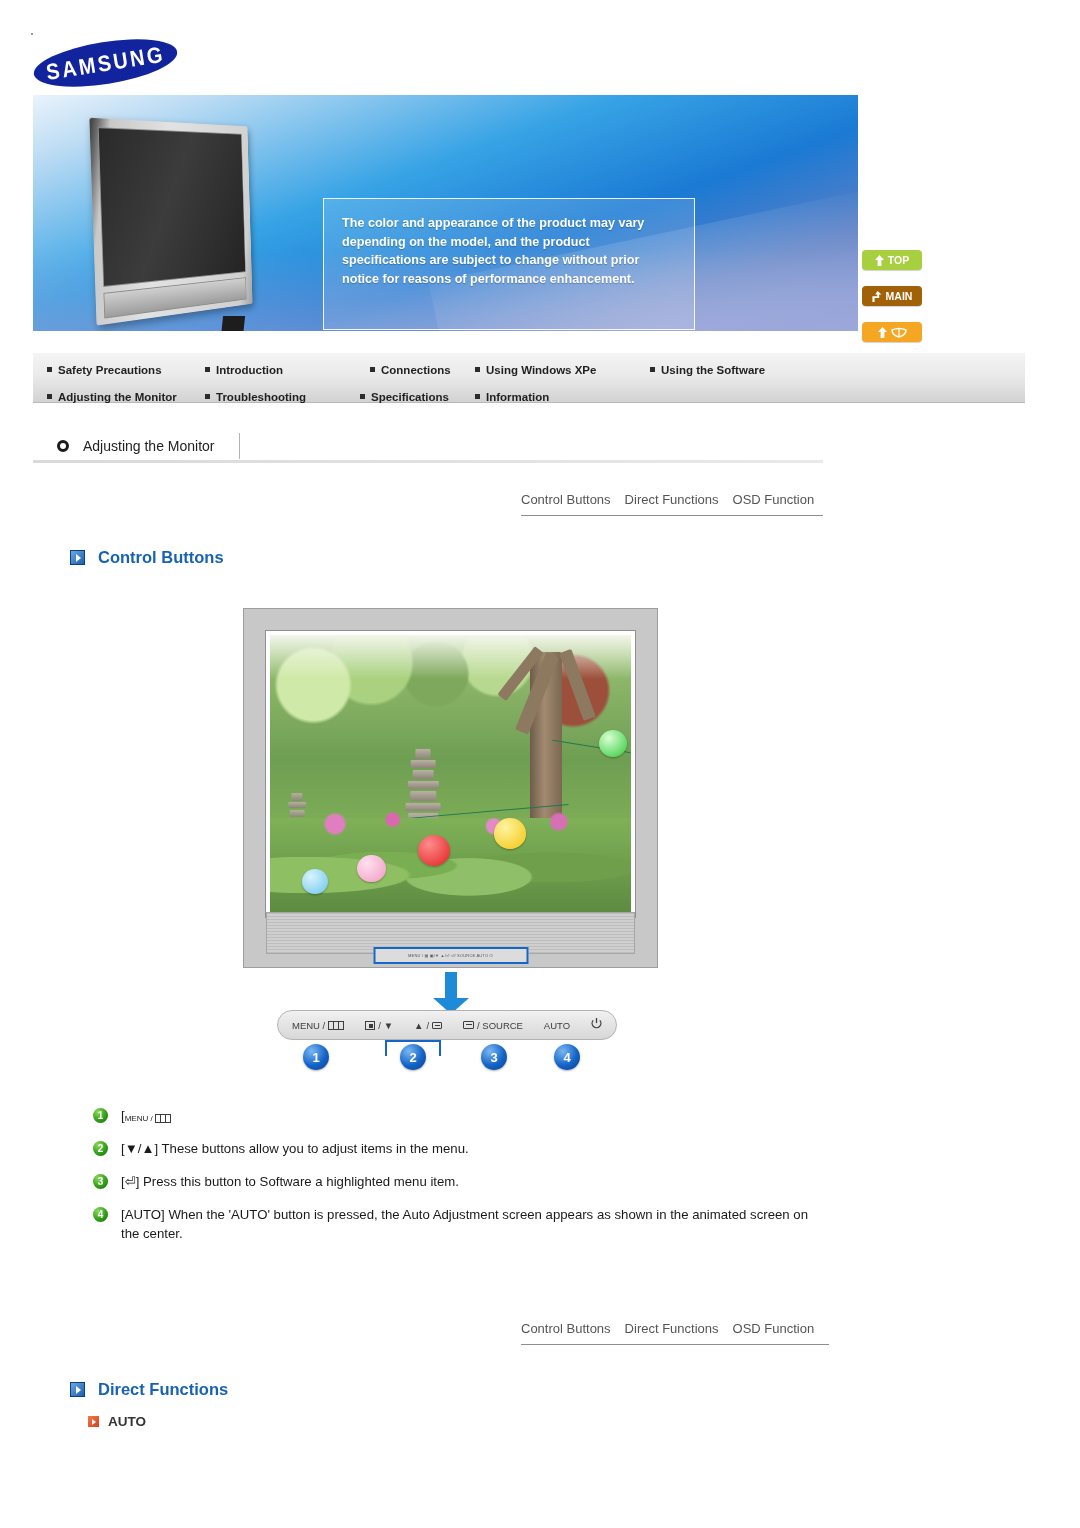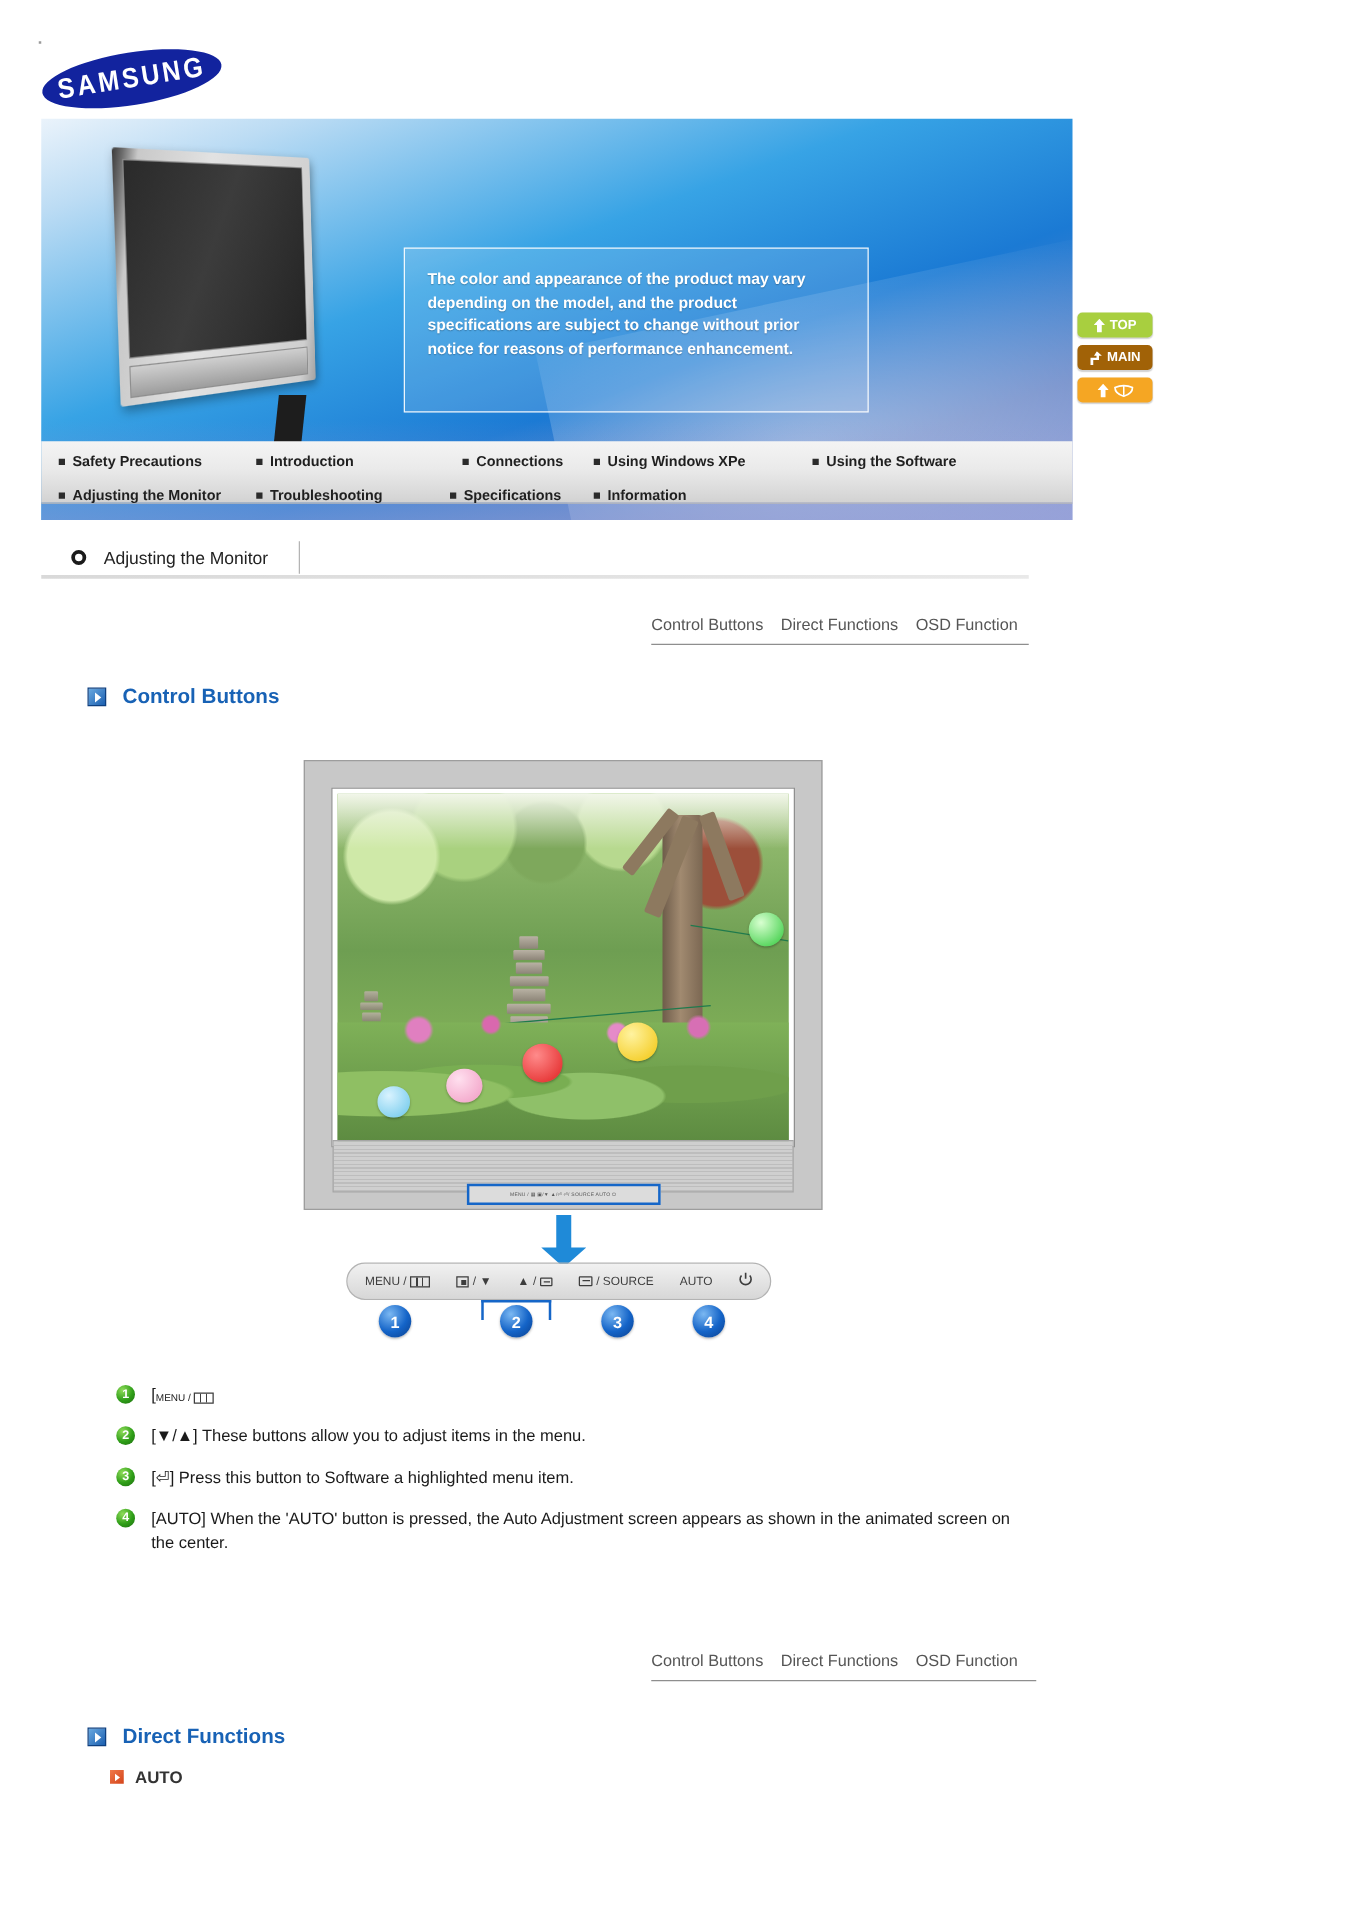--- a/index.html
+++ b/index.html
@@ -26,21 +26,21 @@
   }
   .logo-text{
     color:#fff; font-weight:bold; font-size:20px;
     letter-spacing:2.5px; font-family:"Liberation Sans", sans-serif;
     transform:scaleY(1.12);
   }
 
   
   .banner{
     position:absolute; left:33px; top:95px;
-    width:825px; height:321px;
+    width:825px; height:236px;
     background:linear-gradient(160deg,#eaf3fb 0%,#bcdcf4 12%,#37a3e5 40%,#1b7ad4 62%,#5f7fc4 82%,#8d9ad6 100%);
     overflow:hidden;
   }
   .swoosh{ position:absolute; border-radius:50%; border:0 solid transparent;}
   .sw1{
     left:-120px; top:110px; width:1160px; height:520px;
     border-bottom:2px solid rgba(255,255,255,.85);
     border-radius:50%;
     transform:rotate(-7deg);
   }
@@ -102,42 +102,42 @@
     color:#ffffff;
     font-size:12.6px;
     line-height:1.48;
     font-weight:bold;
     text-shadow:0 1px 1px rgba(0,0,0,.25);
   }
 
   
   .navstrip{
     position:absolute; left:33px; top:353px;
-    width:825px; height:50px;
+    width:992px; height:50px;
     background:linear-gradient(to bottom,#f4f4f4 0%,#eaeaea 45%,#dcdcdc 78%,#d2d2d2 100%);
     border-bottom:1px solid #b9b9b9;
     padding:6px 0 0 0;
   }
   .navrow{ display:flex; align-items:center; height:21px; }
   .navitem{
     display:flex; align-items:center; gap:6px;
     font-size:11.5px; font-weight:bold; color:#1f1f1f;
     white-space:nowrap;
   }
   .navitem .sq{
     width:5px; height:5px; background:#2b2b2b; display:inline-block;
   }
 
   
   .sidebtns{ position:absolute; left:862px; top:250px; width:62px; }
   .sbtn{
     width:60px; height:20px; border-radius:4px;
     display:flex; align-items:center; justify-content:center; gap:4px;
     color:#fff; font-size:10.5px; font-weight:bold;
-    margin-bottom:6px;
+    margin-bottom:16px;
     box-shadow:0 1px 1px rgba(0,0,0,.18);
   }
   .sbtn svg{ display:block; }
 
   
   .crumb{
     position:absolute; left:57px; top:432px;
     display:flex; align-items:center; gap:14px;
     height:28px;
   }

